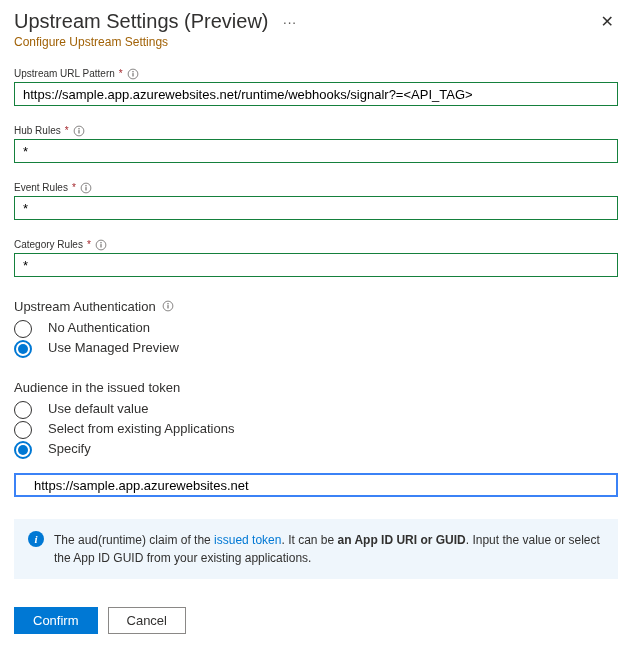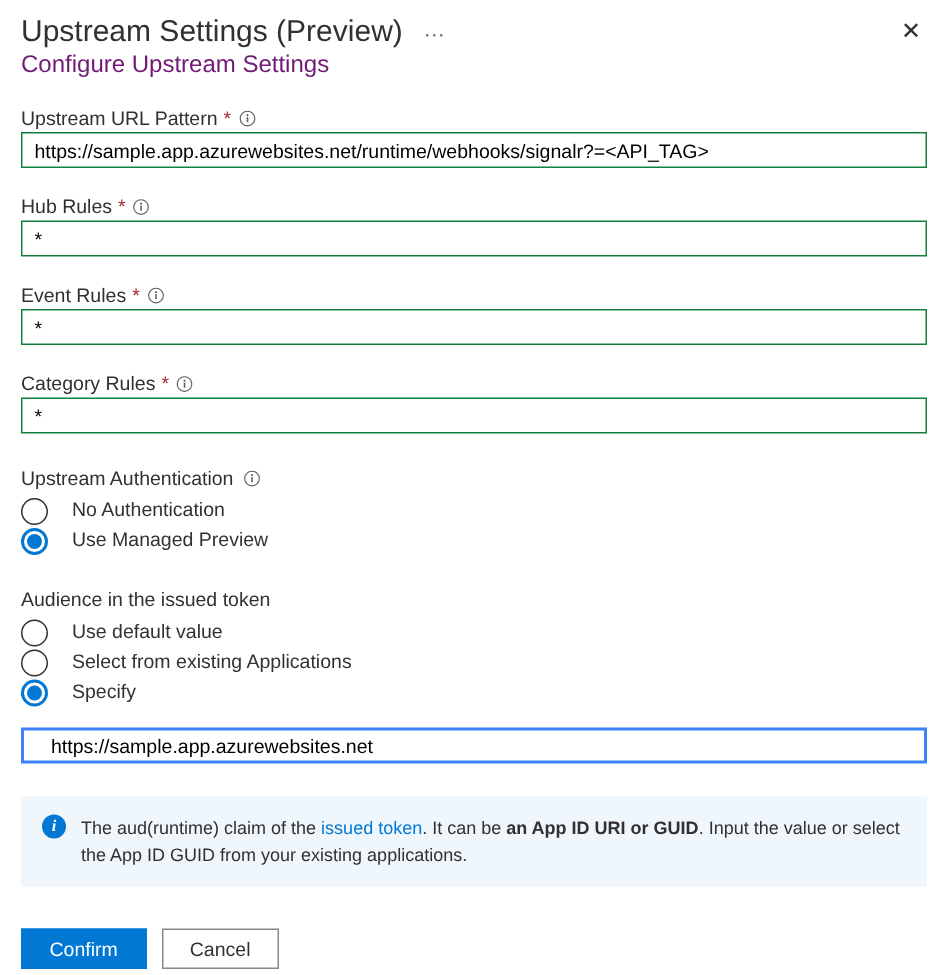--- a/index.html
+++ b/index.html
@@ -9,38 +9,38 @@
     font-size: 13px;
     color: #323130;
     background: #fff;
     width: 632px;
     padding: 10px 14px;
   }
   .header { display: flex; align-items: flex-start; justify-content: space-between; }
   .header-left { }
   .title { font-size: 20px; font-weight: 400; color: #323130; margin: 0; display: flex; align-items: center; gap: 10px; }
   .ellipsis { font-size: 14px; color: #605e5c; cursor: pointer; padding: 0 4px; }
-  .subtitle { font-size: 16px; color: #701a75; margin-top: 2px; }
+  .subtitle { font-size: 12px; color: #a16207; margin-top: 2px; }
   .close-btn { background: none; border: none; font-size: 16px; cursor: pointer; color: #323130; padding: 4px; line-height: 1; }
   .form-group { margin-top: 18px; }
-  .label-row { display: flex; align-items: center; gap: 4px; font-size: 13px; margin-bottom: 2px; }
+  .label-row { display: flex; align-items: center; gap: 4px; font-size: 10px; margin-bottom: 2px; }
   .req { color: #a4262c; }
   .info-icon { display: inline-flex; align-items: center; justify-content: center; width: 13px; height: 13px; cursor: pointer; }
   .info-icon svg { width: 12px; height: 12px; }
   .text-input {
     width: 100%;
     border: 1px solid #15803d;
     padding: 4px 8px;
     font-size: 13px;
     font-family: inherit;
     outline: none;
     height: 24px;
   }
   .text-input.focused { border: 2px solid #3b82f6; padding: 3px 18px; }
-  .section-label { font-size: 13px; margin-top: 22px; margin-bottom: 6px; display: flex; align-items: center; gap: 6px; }
+  .section-label { font-size: 13px; margin-top: 22px; margin-bottom: 6px; display: flex; align-items: flex-start; gap: 6px; }
   .radio-item { display: flex; gap: 16px; margin: 2px 0; cursor: pointer; }
   .radio-circle {
     width: 18px; height: 18px; border-radius: 50%;
     border: 1px solid #323130; display: inline-flex; align-items: center; justify-content: center;
     flex-shrink: 0;
   }
   .radio-circle.selected { border: 2px solid #0078d4; }
   .radio-dot { width: 10px; height: 10px; border-radius: 50%; background: #0078d4; }
   .specify-input { margin-top: 14px; }
   .info-box {

